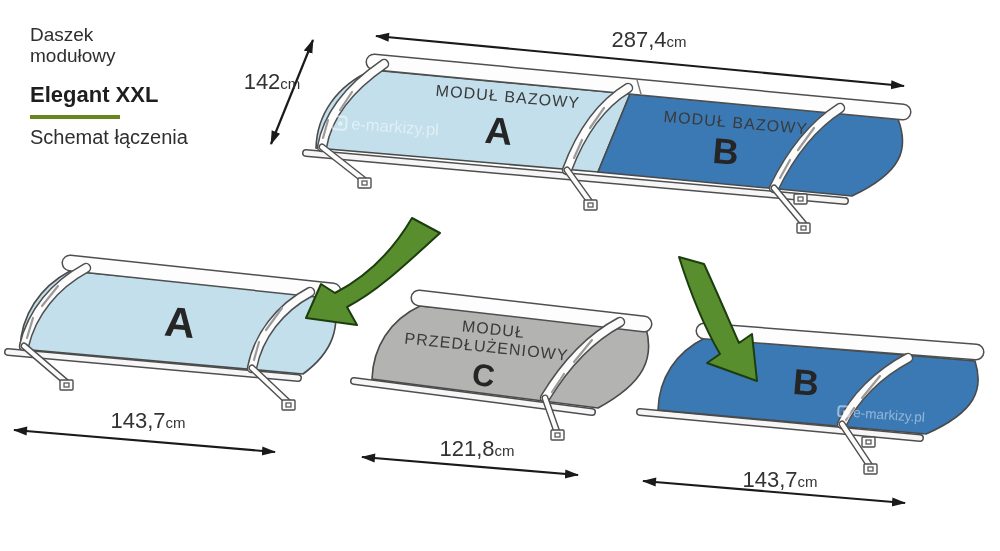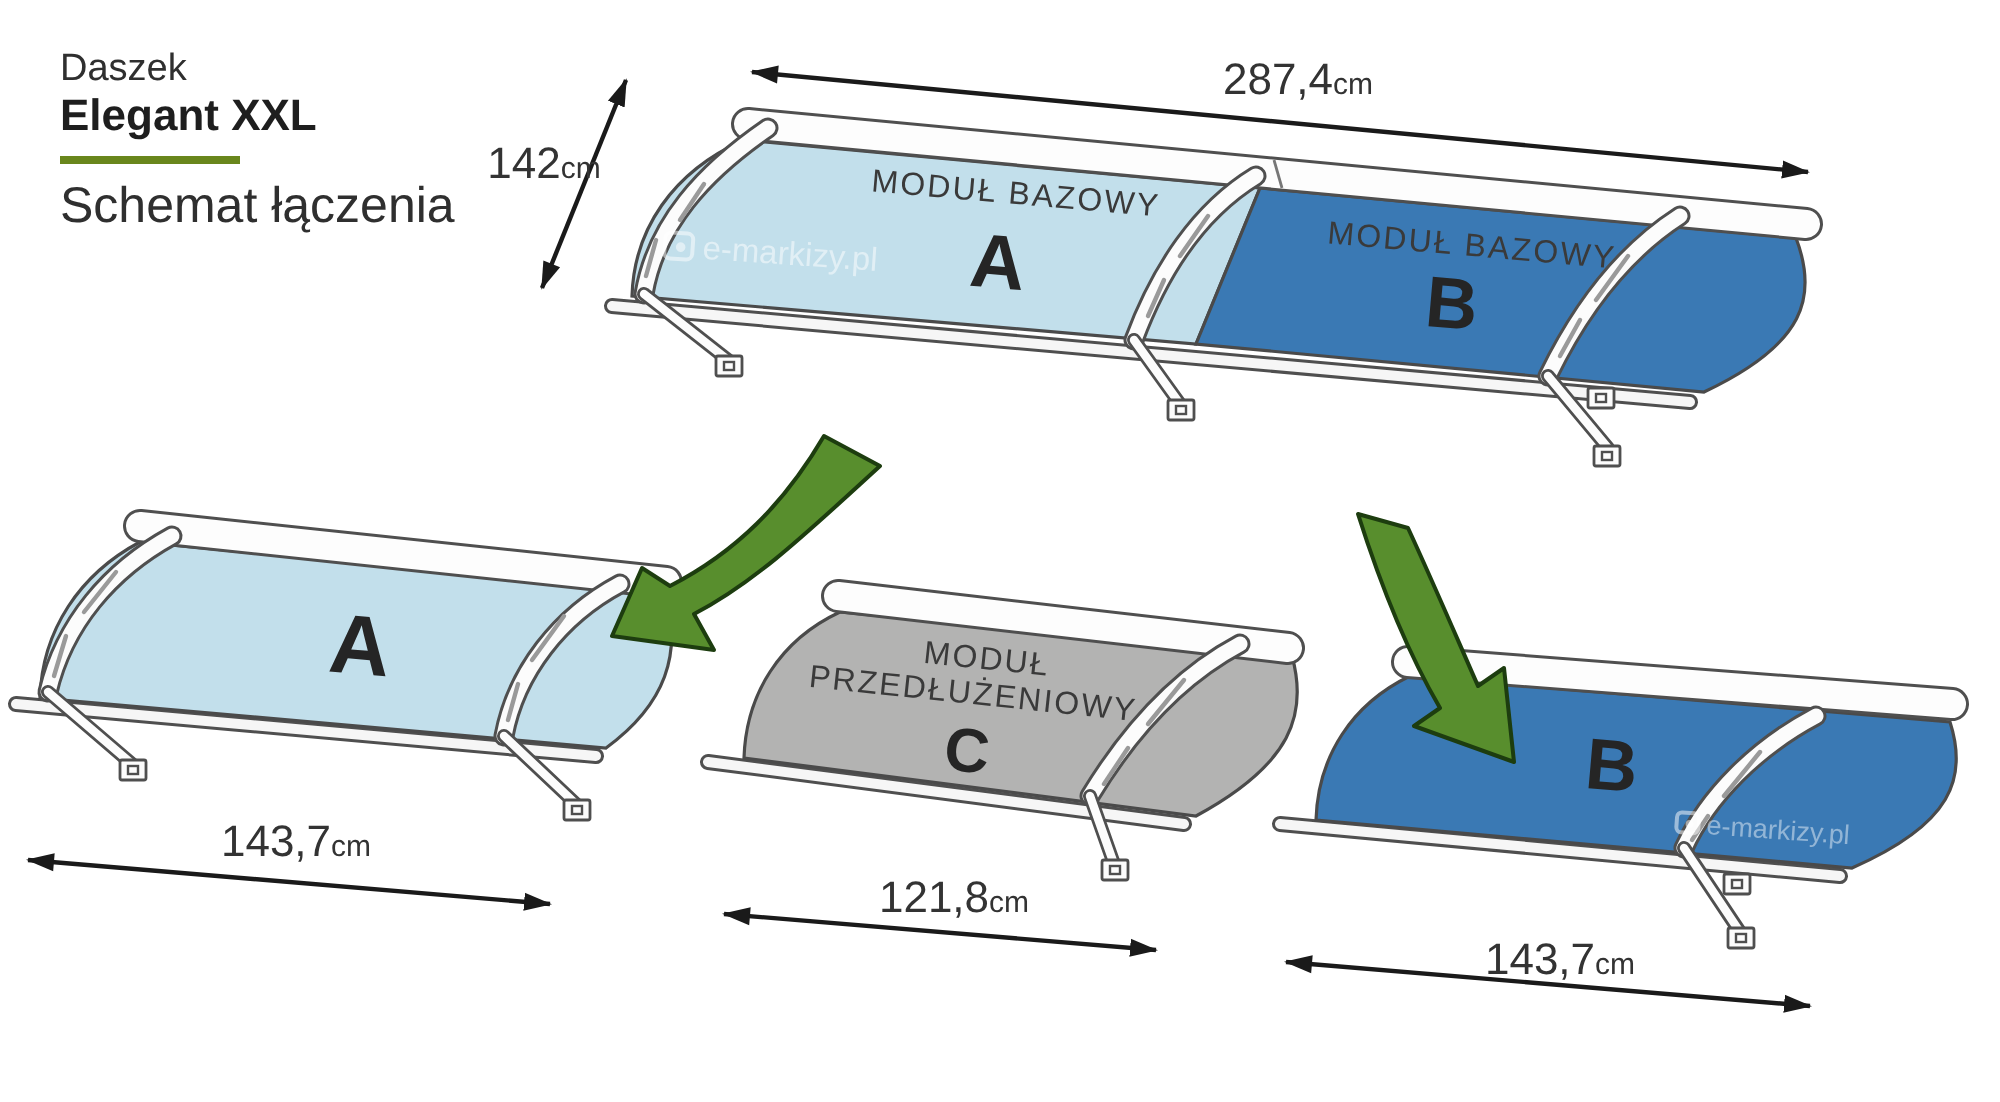--- a/index.html
+++ b/index.html
@@ -1,23 +1,23 @@
 <!DOCTYPE html>
 <html><head>
 <meta charset="utf-8">
 <style>
   html,body{margin:0;padding:0;background:#fff;}
   .canvas{position:relative;width:1000px;height:551px;background:#ffffff;overflow:hidden;
           font-family:"Liberation Sans",sans-serif;}
   
   .title-block{position:absolute;left:30px;top:24px;color:#2f2f2f;}
   .title-line{font-size:19px;line-height:21px;}
-  .product-name{font-size:22px;font-weight:700;color:#1e1e1e;margin-top:0;}
+  .product-name{font-size:22px;font-weight:700;color:#1e1e1e;margin-top:16px;}
   .accent-rule{width:90px;height:4px;background:#69861c;margin-top:7px;}
-  .subtitle{font-size:25px;margin-top:7px;text-align:center;}
+  .subtitle{font-size:20px;margin-top:7px;text-align:center;}
   
   .caption{position:absolute;left:300px;top:518px;width:335px;text-align:center;
            font-size:19px;color:#2b2b2b;}
   .caption b{font-weight:700;}
   
   svg{position:absolute;left:0;top:0;}
   .sheet{stroke:#4a4a4a;stroke-width:1.6;}
   .tube-o{stroke:#4f4f4f;stroke-width:17;fill:none;stroke-linecap:round;}
   .tube-i{stroke:#fdfdfd;stroke-width:14;fill:none;stroke-linecap:round;}
   .bar-o{stroke:#4f4f4f;stroke-width:8;fill:none;stroke-linecap:round;}
@@ -41,20 +41,21 @@
   .wm-icon{stroke:rgba(255,255,255,0.5);stroke-width:2;fill:none;}
   .wm-dot{fill:rgba(255,255,255,0.5);}
 </style>
 </head>
 <body>
 
 <div class="canvas">
 
   <div class="title-block">
     <div class="title-line">Daszek</div>
+    <div class="title-line">modułowy</div>
     <div class="product-name">Elegant XXL</div>
     <div class="accent-rule"></div>
     <div class="subtitle">Schemat łączenia</div>
   </div>
 
   <svg width="1000" height="551" viewBox="0 0 1000 551">
     <defs>
       <marker id="ah-e" markerUnits="userSpaceOnUse" markerWidth="16" markerHeight="12" refX="13" refY="5" orient="auto">
         <path d="M0,0.5 L14,5 L0,9.5 Z" fill="#1a1a1a"></path>
       </marker>

